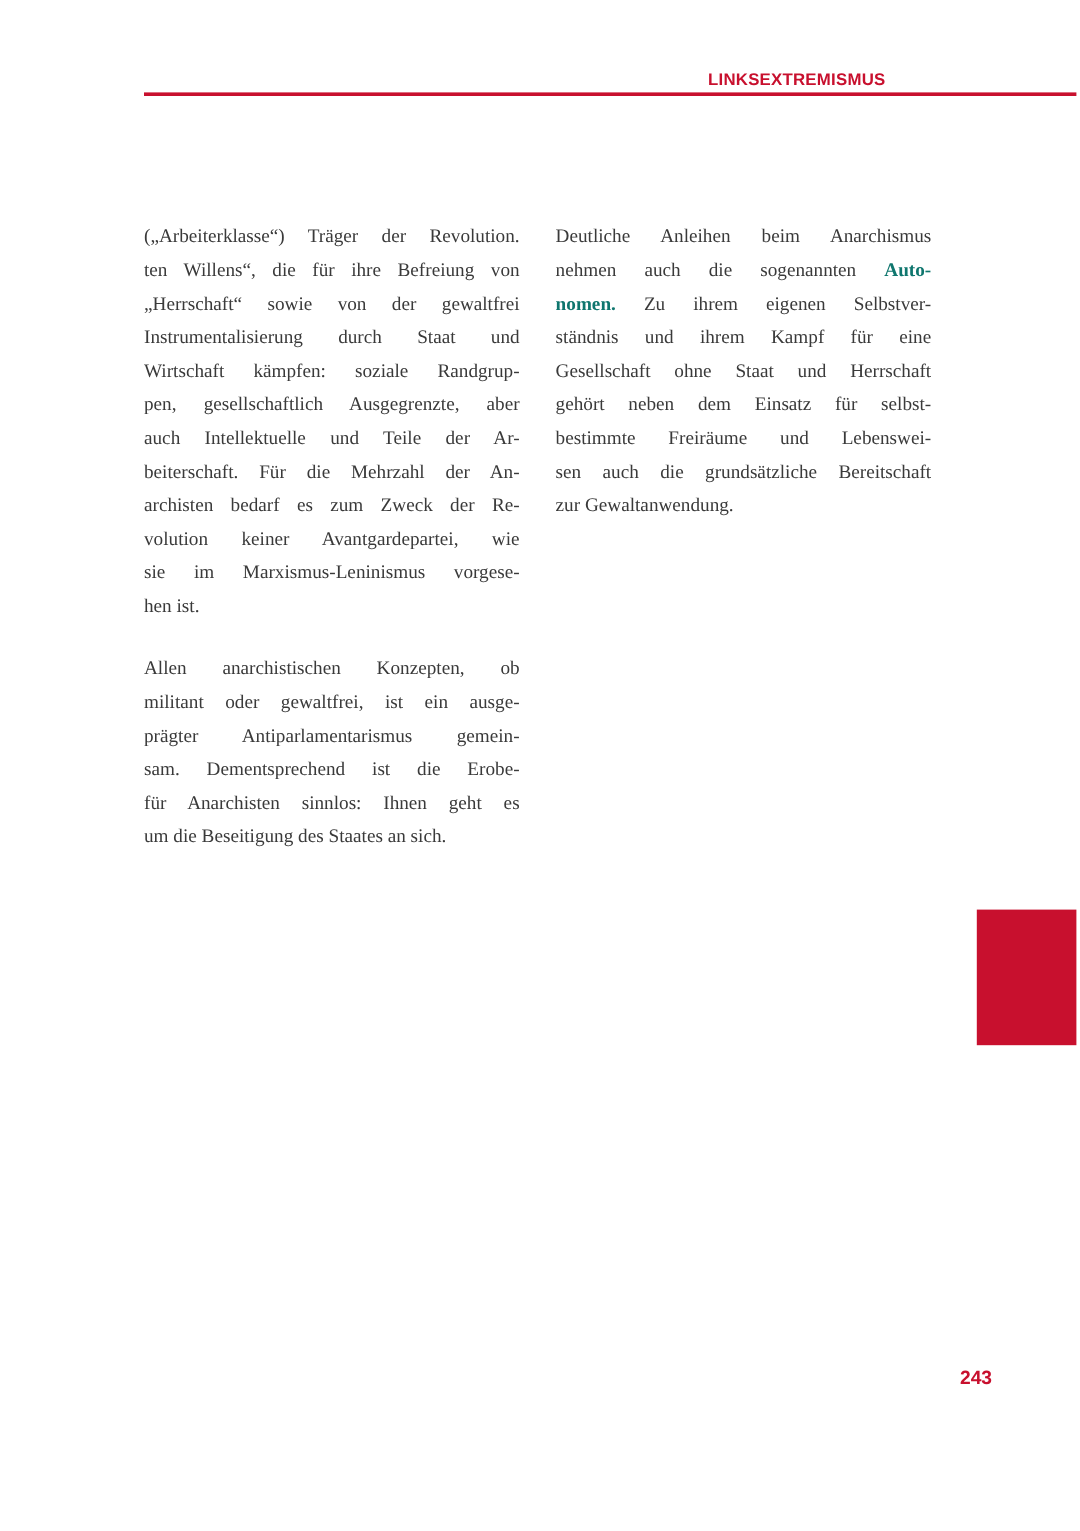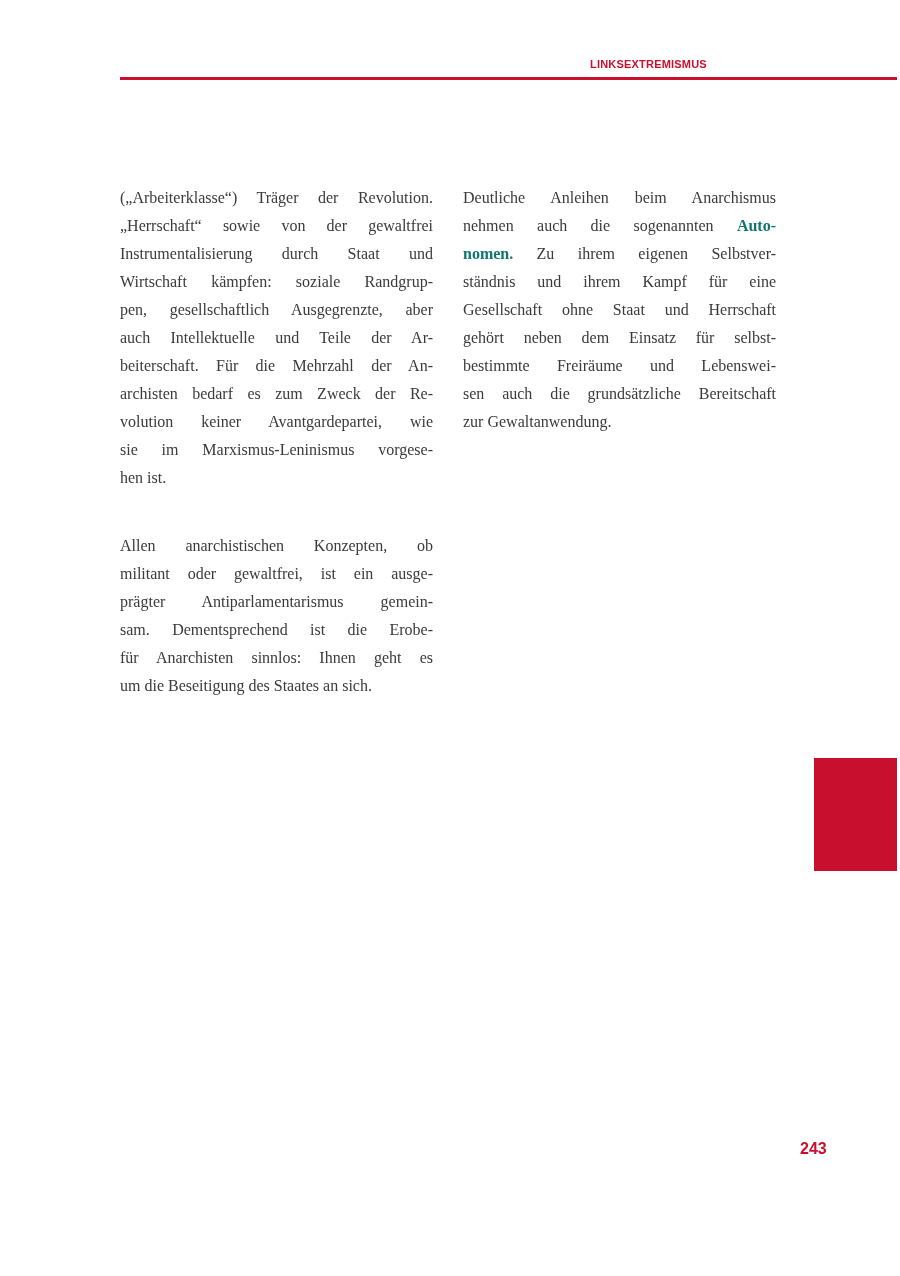--- a/index.html
+++ b/index.html
@@ -5,37 +5,37 @@
   html, body { margin: 0; padding: 0; }
   body {
     width: 900px; height: 1276px; background: #ffffff;
     position: relative; overflow: hidden;
     font-family: "Liberation Serif", "DejaVu Serif", serif;
     color: #3a3a3a;
   }
   .running-head {
     position: absolute; left: 590px; top: 58px;
     font-family: "Liberation Sans", "DejaVu Sans", sans-serif;
-    font-weight: bold; font-size: 11px; letter-spacing: 0.2px;
+    font-weight: bold; font-size: 14px; letter-spacing: 0.2px;
     color: #c8102e;
     text-align: right;
   }
   .rule {
     position: absolute; left: 120px; top: 77px; width: 777px; height: 2.5px;
     background: #c8102e;
   }
   .col {
     position: absolute; top: 184px; width: 313px;
     font-size: 16px; line-height: 28px;
     text-align: justify; hyphens: manual;
   }
   .col-left { left: 120px; }
   .col-right { left: 463px; }
   .col p { margin: 0; }
-  .col p + p { margin-top: 40px; }
+  .col p + p { margin-top: 24px; }
   .hl { color: #0f766e; font-weight: bold; }
   .tab {
     position: absolute; left: 814px; top: 758px; width: 83px; height: 113px;
     background: #c8102e;
   }
   .page-num {
     position: absolute; left: 800px; top: 1140px;
     font-family: "Liberation Sans", "DejaVu Sans", sans-serif;
     font-weight: bold; font-size: 16px; color: #c8102e;
   }
@@ -44,20 +44,21 @@
 </style>
 </head>
 <body>
 
 <div class="running-head">LINKSEXTREMISMUS</div>
 <div class="rule"></div>
 
 <div class="col col-left">
   <p>
     <span class="line">(„Arbeiterklasse“) Träger der Revolution.</span>
+    <span class="line">ten Willens“, die für ihre Befreiung von</span>
     <span class="line">„Herrschaft“ sowie von der gewaltfrei</span>
     <span class="line">Instrumentalisierung durch Staat und</span>
     <span class="line">Wirtschaft kämpfen: soziale Randgrup-</span>
     <span class="line">pen, gesellschaftlich Ausgegrenzte, aber</span>
     <span class="line">auch Intellektuelle und Teile der Ar-</span>
     <span class="line">beiterschaft. Für die Mehrzahl der An-</span>
     <span class="line">archisten bedarf es zum Zweck der Re-</span>
     <span class="line">volution keiner Avantgardepartei, wie</span>
     <span class="line">sie im Marxismus-Leninismus vorgese-</span>
     <span class="line last">hen ist.</span>

